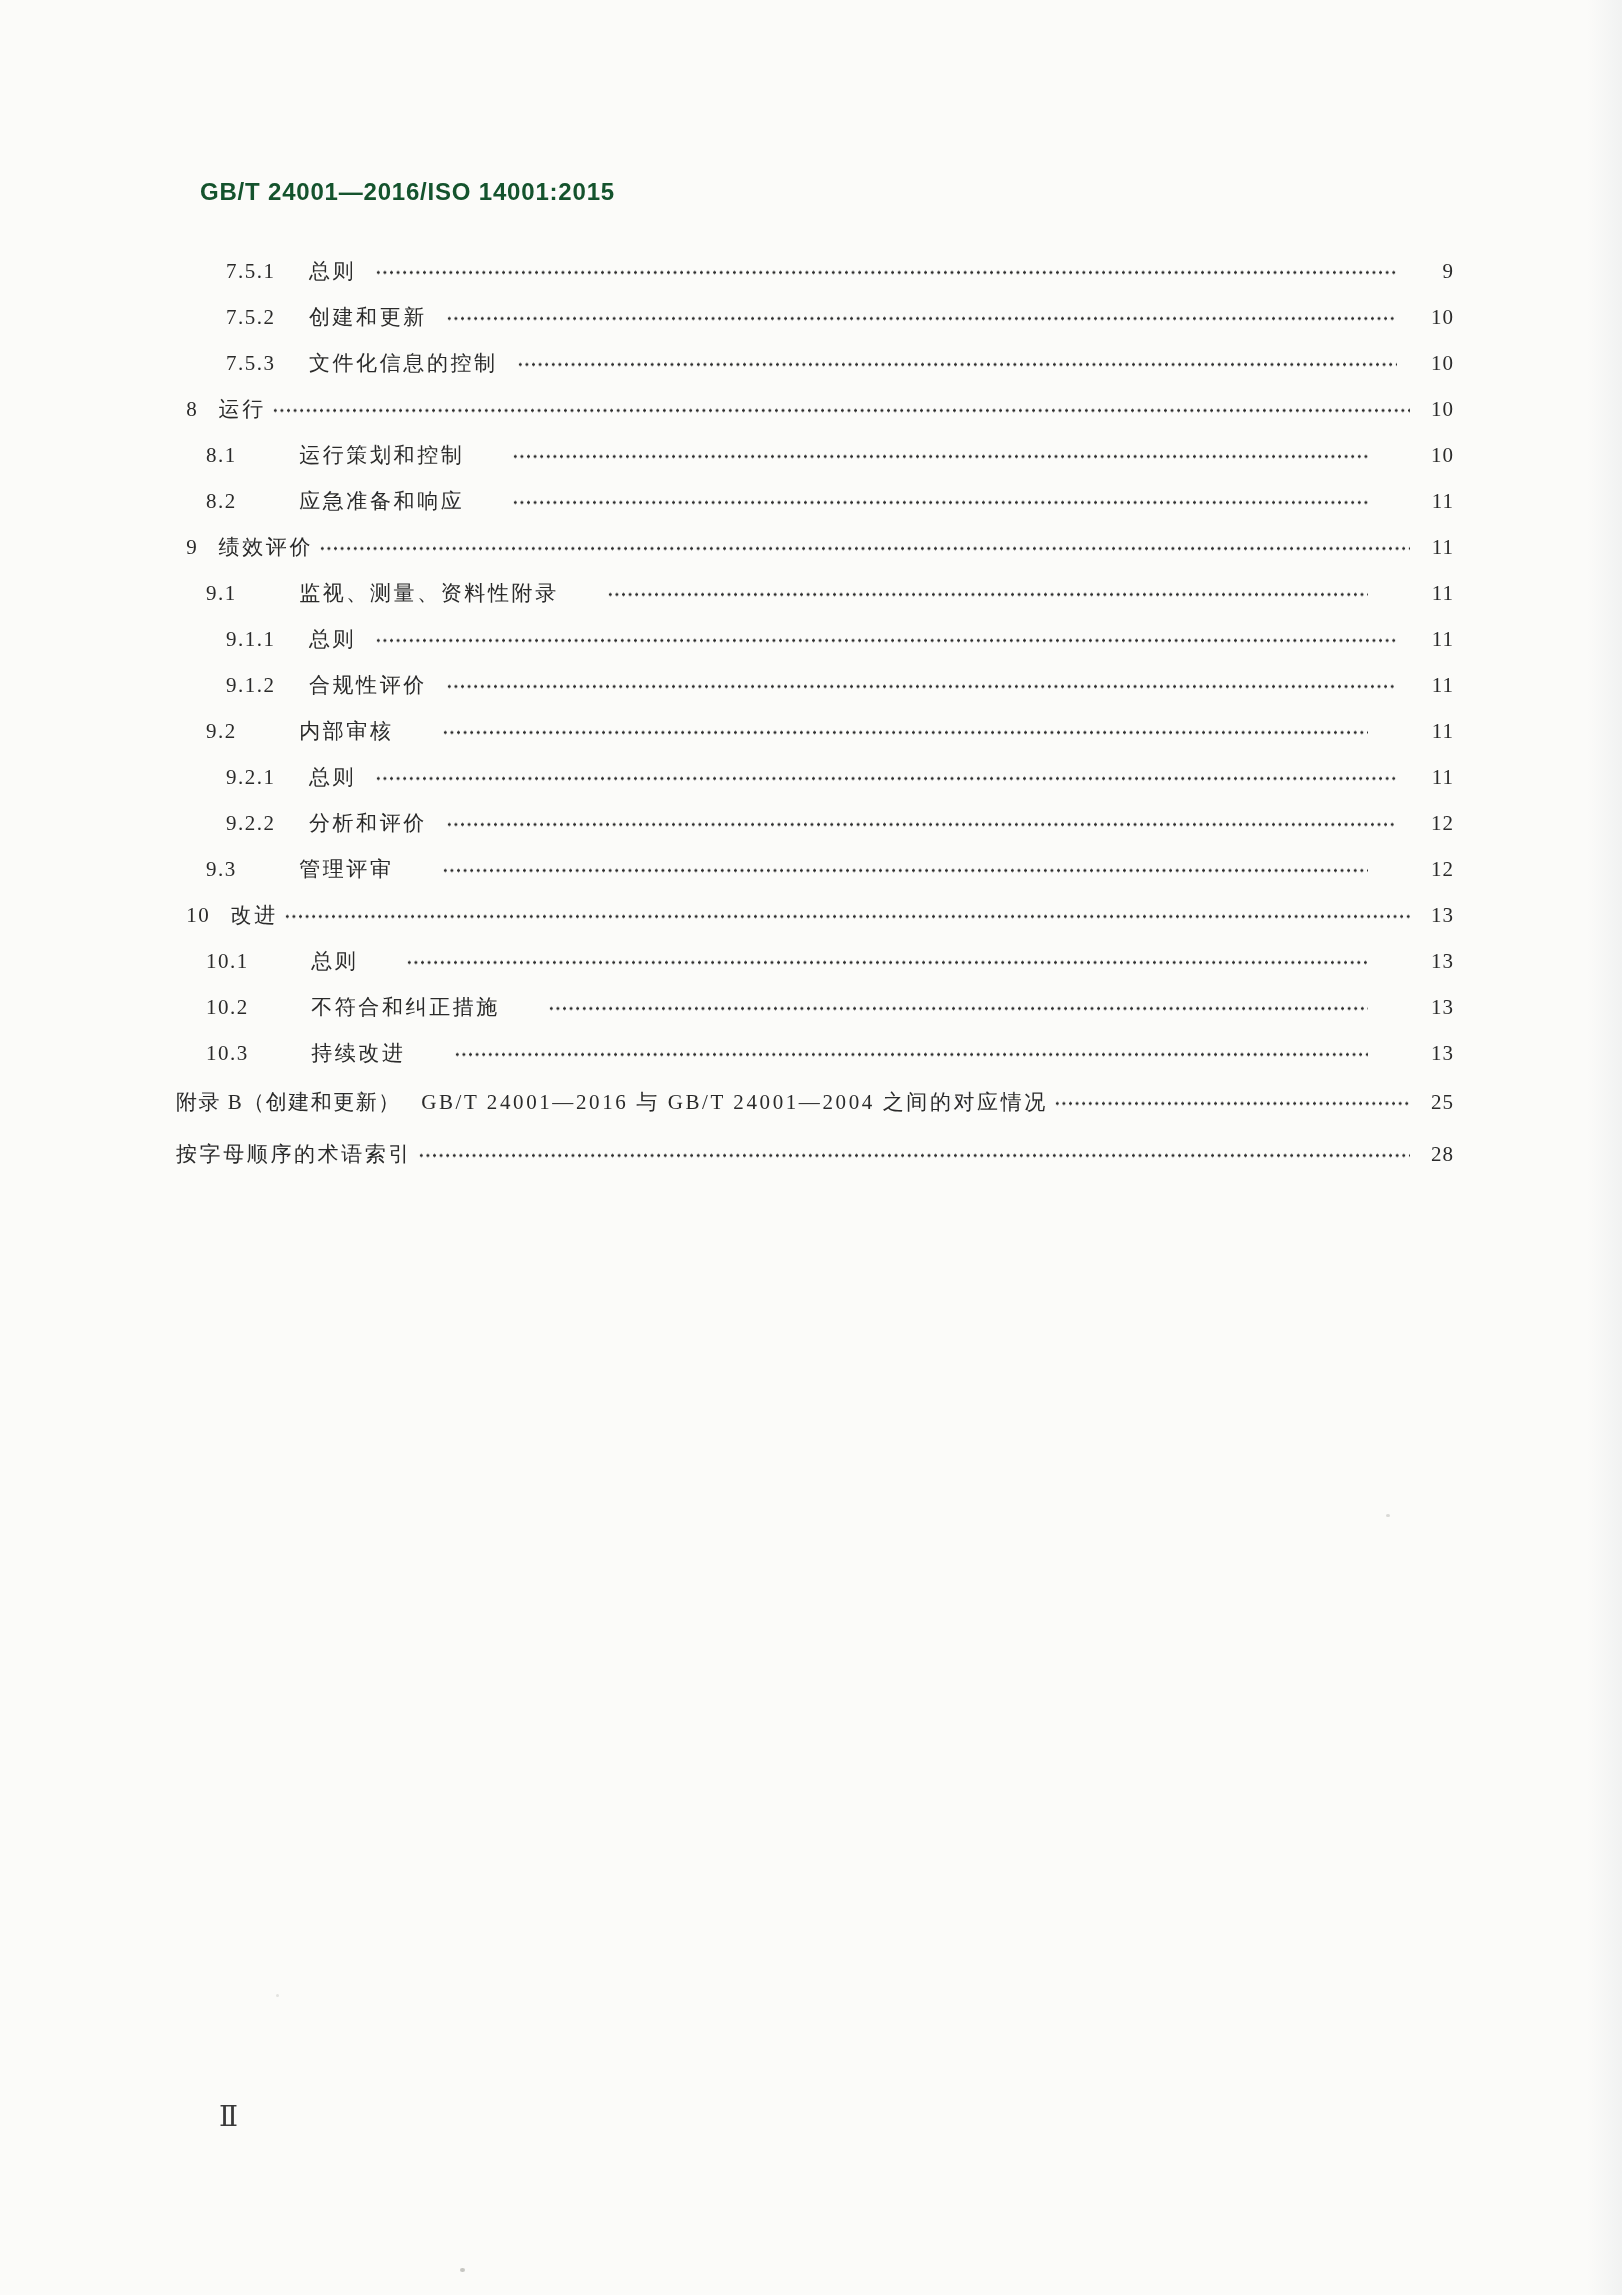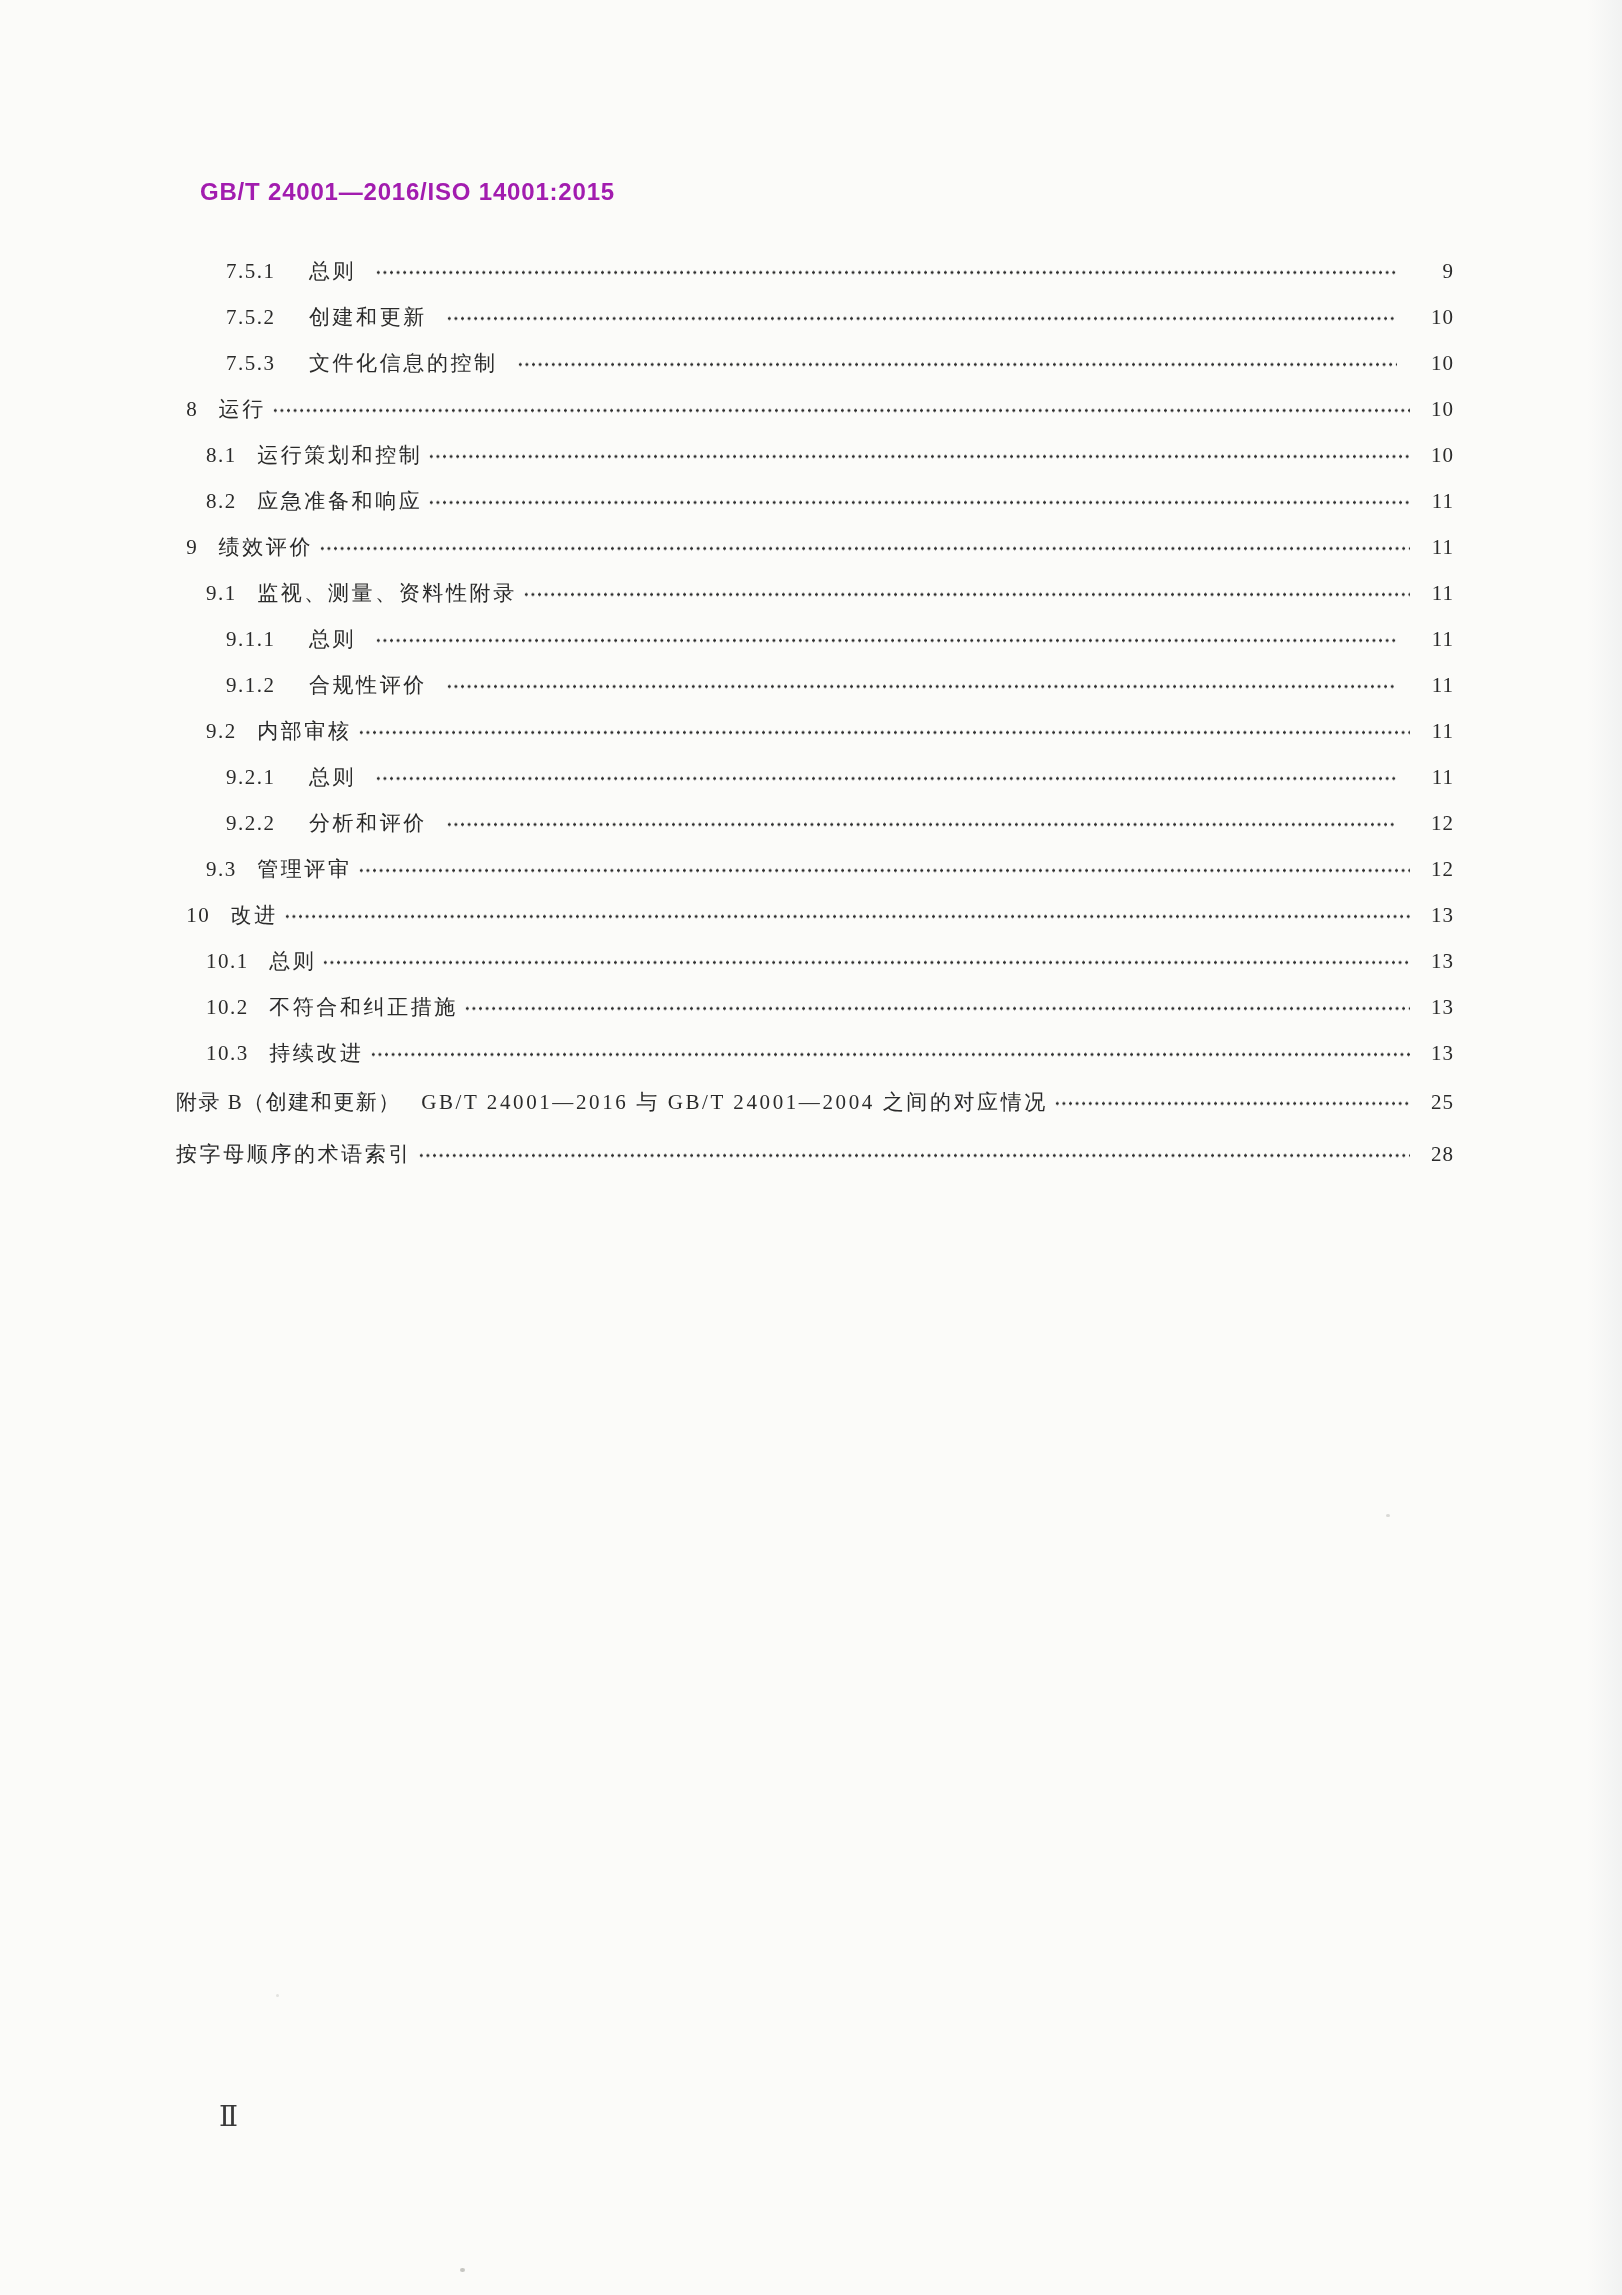--- a/index.html
+++ b/index.html
@@ -27,38 +27,38 @@
     pointer-events: none;
   }
   .doc-header {
     position: absolute;
     left: 200px;
     top: 178px;
     font-family: "Liberation Sans", "DejaVu Sans", sans-serif;
     font-weight: bold;
     font-size: 24px;
     letter-spacing: 0.8px;
-    color: #a21caf;
+    color: #14532d;
     white-space: nowrap;
   }
   .toc {
     position: absolute;
     left: 176px;
     top: 248px;
     width: 1278px;
   }
   .toc-row {
     display: flex;
     align-items: center;
     height: 46px;
     font-size: 21px;
     white-space: nowrap;
   }
   .toc-row.lvl-1 { padding-left: 10.2px; }
-  .toc-row.lvl-2 { padding-left: 30px; }
+  .toc-row.lvl-2 { padding-left: 30px; gap: 42px; }
   .toc-row.lvl-3 { padding-left: 50px; gap: 13px; }
   .toc-row.grp-appendix { margin-top: 3.1px; }
   .toc-row.grp-back { margin-top: 6.1px; }
   .toc-num {
     letter-spacing: 1.5px;
     margin-right: 20.4px;
   }
   .toc-num:empty { margin-right: 0; }
   .toc-title {
     letter-spacing: 2.6px;

